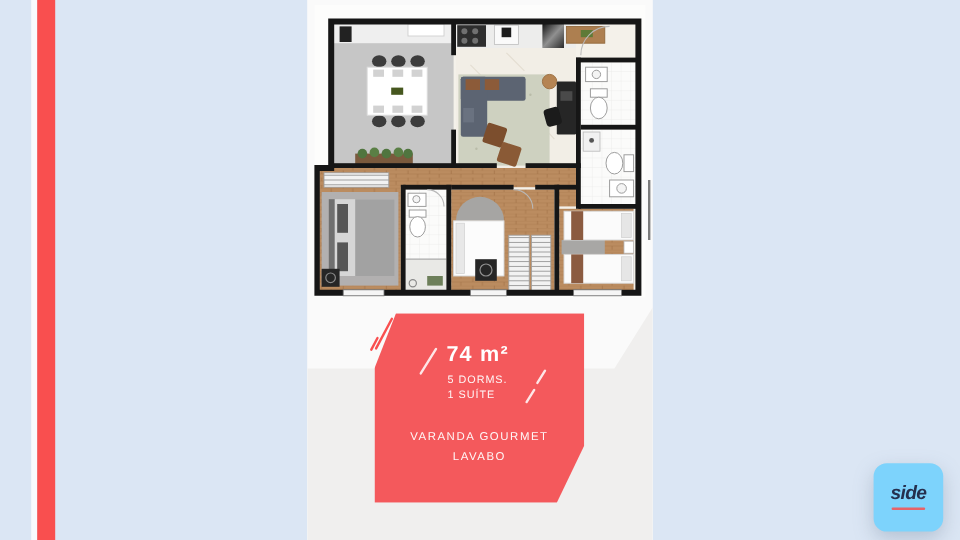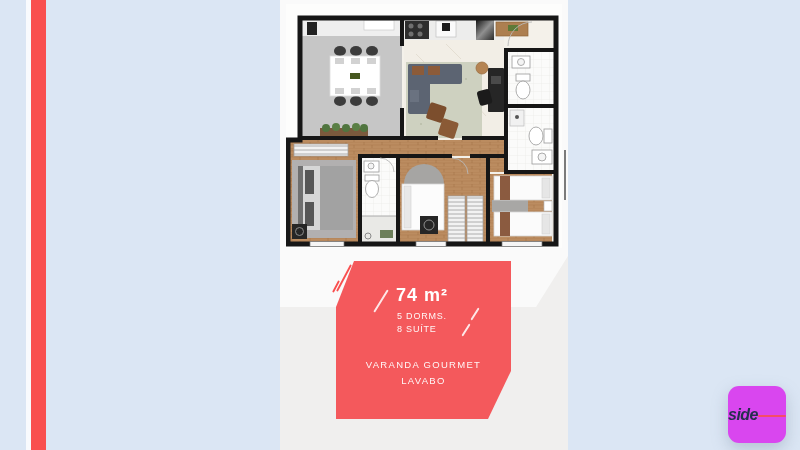--- a/index.html
+++ b/index.html
@@ -2,21 +2,21 @@
 <html style="--background: #dbe6f4; --accent: #f94f4f; --badge: #f4595c; --panel: #fafafa; --panelShade: #f0efee; --logoNavy: #252f4e; --tick: #7b7b7b;"><head>
 <meta charset="utf-8">
 <style>
   html,body{margin:0;padding:0;}
   body{width:800px;height:450px;overflow:hidden;font-family:"Liberation Sans",sans-serif;background:var(--background,#dbe6f4);}
   .stage{position:relative;width:800px;height:450px;background:var(--background,#dbe6f4);}
 
   .edge-line{position:absolute;left:26px;top:0;width:5px;height:450px;background:rgba(255,255,255,.8);}
   .stripe{position:absolute;left:31px;top:0;width:15px;height:450px;background:var(--accent,#f94f4f);}
 
-  .panel{position:absolute;left:256px;top:0;width:288px;height:450px;background:var(--panel,#fafafa);margin-left:24px;}
+  .panel{position:absolute;left:256px;top:0;width:288px;height:450px;background:var(--panel,#fafafa);}
   .panel-shade{position:absolute;left:0;top:0;width:288px;height:450px;background:var(--panelShade,#f0efee);
     clip-path:polygon(0 307px,256px 307px,288px 256px,288px 450px,0 450px);}
 
   .floorplan{position:absolute;left:6px;top:4px;width:276px;height:244px;}
 
   .badge{position:absolute;left:56px;top:261px;width:175px;height:158px;background:var(--badge,#f4595c);
     clip-path:polygon(18px 0,175px 0,175px 110px,152px 158px,0 158px,0 46px);color:#fff;}
   .badge-area{position:absolute;left:60px;top:24px;font-size:18px;font-weight:700;letter-spacing:1px;}
   .badge-line{position:absolute;left:61px;font-size:9px;letter-spacing:.8px;color:rgba(255,255,255,.95);}
   .badge-line.l1{top:50px;}
@@ -28,22 +28,22 @@
   .wslash.a{left:44px;top:27px;height:26px;transform:rotate(32deg);}
   .wslash.b{left:138px;top:46px;height:14px;transform:rotate(32deg);}
   .wslash.c{left:129px;top:62px;height:14px;transform:rotate(32deg);}
 
   .rslash{position:absolute;width:2px;background:var(--accent,#f94f4f);border-radius:1px;}
   .rslash.a{left:63px;top:263px;height:30px;transform:rotate(28deg);}
   .rslash.b{left:55px;top:280px;height:13px;transform:rotate(28deg);}
 
   .tick{position:absolute;left:284px;top:150px;width:2px;height:50px;background:var(--tick,#7b7b7b);}
 
-  .logo-card{position:absolute;left:728px;top:386px;width:58px;height:57px;background:#d946ef;border-radius:11px;
-    box-shadow:0 6px 16px rgba(110,125,150,.35);display:flex;flex-direction:row;align-items:center;justify-content:center;}
+  .logo-card{position:absolute;left:728px;top:386px;width:58px;height:57px;background:#7dd3fc;border-radius:11px;
+    box-shadow:0 6px 16px rgba(110,125,150,.35);display:flex;flex-direction:column;align-items:center;justify-content:center;}
   .logo-text{color:var(--logoNavy,#252f4e);font-size:16px;font-weight:600;font-style:italic;letter-spacing:-.5px;line-height:1;}
   .logo-tagline{width:28px;height:2px;margin-top:3px;border-radius:1px;background:var(--accent,#f94f4f);opacity:.85;}
 </style>
 </head>
 <body>
 
 <div class="stage">
   <div class="edge-line"></div>
   <div class="stripe"></div>
 
@@ -221,21 +221,21 @@
 
     <div class="rslash a"></div>
     <div class="rslash b"></div>
 
     <div class="badge">
       <div class="wslash a"></div>
       <div class="wslash b"></div>
       <div class="wslash c"></div>
       <div class="badge-area">74 m²</div>
       <div class="badge-line l1">5 DORMS.</div>
-      <div class="badge-line l2">8 SUÍTE</div>
+      <div class="badge-line l2">1 SUÍTE</div>
       <div class="badge-feature f2">LAVABO</div>
       <div class="badge-feature f1">VARANDA GOURMET</div>
     </div>
 
     <div class="tick"></div>
   </div>
 
   <div class="logo-card">
     <div class="logo-text">side</div>
     <div class="logo-tagline"></div>

